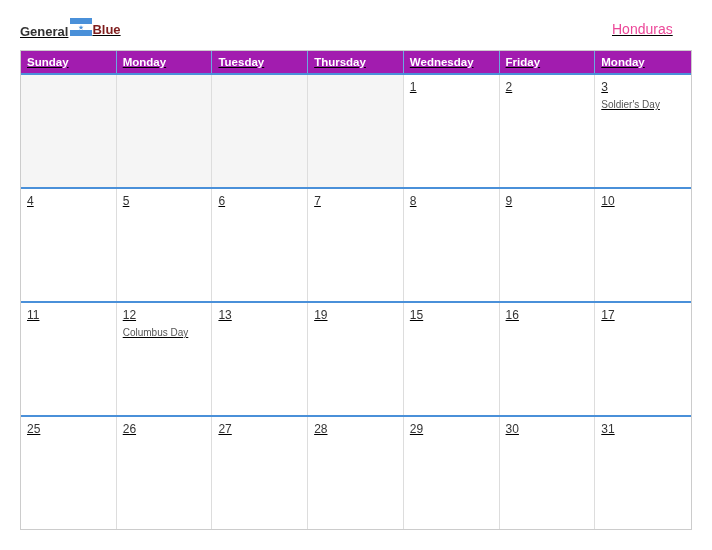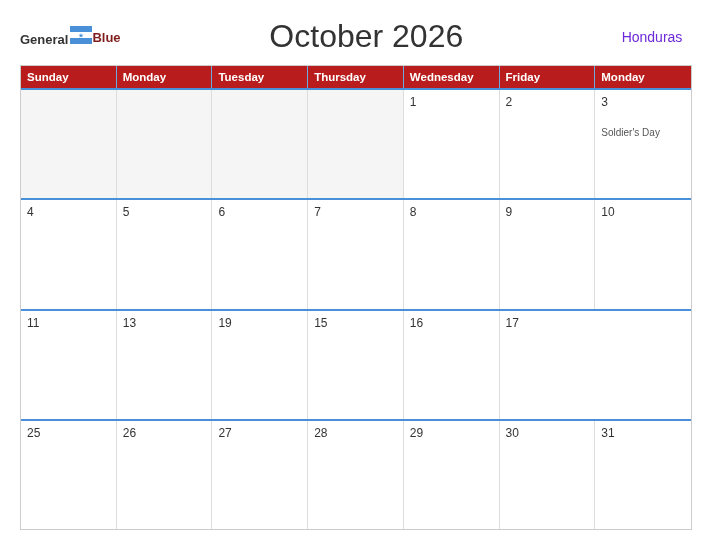--- a/index.html
+++ b/index.html
@@ -9,20 +9,21 @@
       background: #fff;
       font-family: Arial, sans-serif;
       overflow: hidden;
     }
     .page {
       width: 712px;
       height: 544px;
       padding: 18px 20px 14px 20px;
       display: flex;
       flex-direction: column;
+      text-decoration: underline;
     }
     .header {
       display: flex;
       align-items: center;
       justify-content: space-between;
       margin-bottom: 10px;
     }
     .logo {
       display: flex;
       align-items: center;
@@ -47,34 +48,34 @@
     }
     .month-title {
       font-size: 32px;
       font-weight: normal;
       color: #333;
       text-align: center;
       flex: 1;
     }
     .country {
       font-size: 14px;
-      color: #6d28d9;
+      color: #ec4899;
       min-width: 80px;
-      text-align: center;
+      text-align: left;
     }
     .calendar {
       flex: 1;
       display: flex;
       flex-direction: column;
       border: 1px solid #ccc;
     }
     .day-headers {
       display: grid;
       grid-template-columns: repeat(7, 1fr);
-      background: #b91c1c;
+      background: #a21caf;
     }
     .day-header {
       color: #fff;
       font-size: 11.5px;
       font-weight: bold;
       padding: 5px 6px;
       text-align: left;
       border-right: 1px solid #6aaae0;
     }
     .day-header:last-child {
@@ -110,21 +111,21 @@
     }
     .day-number {
       font-size: 12px;
       font-weight: normal;
       color: #333;
       margin-bottom: 2px;
     }
     .day-event {
       font-size: 10px;
       color: #555;
-      margin-top: 15px;
+      margin-top: 2px;
       line-height: 1.3;
     }
   </style>
 </head>
 <body>
 
 <div class="page">
   <div class="header">
     <div class="logo">
       <div>
@@ -132,21 +133,20 @@
           <rect width="22" height="6" fill="#4a90d9"></rect>
           <rect y="6" width="22" height="6" fill="#fff"></rect>
           <rect y="12" width="22" height="6" fill="#4a90d9"></rect>
           <polygon points="11,7 11.6,8.8 13.5,8.8 12,9.9 12.6,11.7 11,10.6 9.4,11.7 10,9.9 8.5,8.8 10.4,8.8" fill="#4a90d9"></polygon>
         </svg>
       </div>
       <div>
         <span class="logo-text-blue">Blue</span>
       </div>
     </div>
-    <div class="month-title">October 2026</div>
     <div class="country">Honduras</div>
   </div>
 
   <div class="calendar">
     <div class="day-headers">
     <div class="day-header">Sunday</div>
         <div class="day-header">Monday</div>
         <div class="day-header">Tuesday</div>
         <div class="day-header">Thursday</div>
         <div class="day-header">Wednesday</div>
@@ -191,20 +191,24 @@
           </div>
           <div class="day-cell">
             <div class="day-number">10</div>
           </div>
         </div>
         <div class="week-row">
           <div class="day-cell">
             <div class="day-number">11</div>
           </div>
           <div class="day-cell">
+            <div class="day-number">12</div>
+            <div class="day-event">Columbus Day</div>
+          </div>
+          <div class="day-cell">
             <div class="day-number">13</div>
           </div>
           <div class="day-cell">
             <div class="day-number">19</div>
           </div>
           <div class="day-cell">
             <div class="day-number">15</div>
           </div>
           <div class="day-cell">
             <div class="day-number">16</div>

